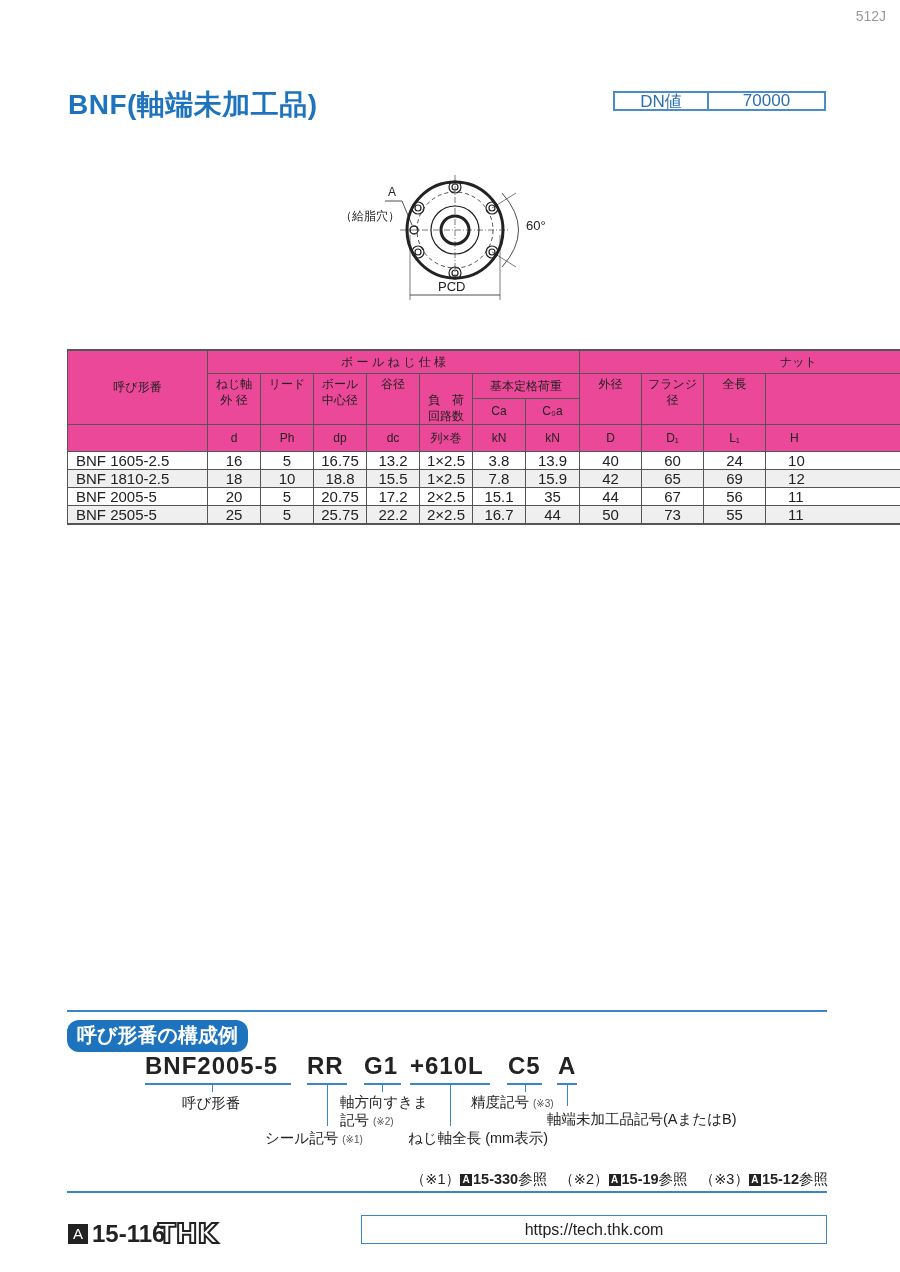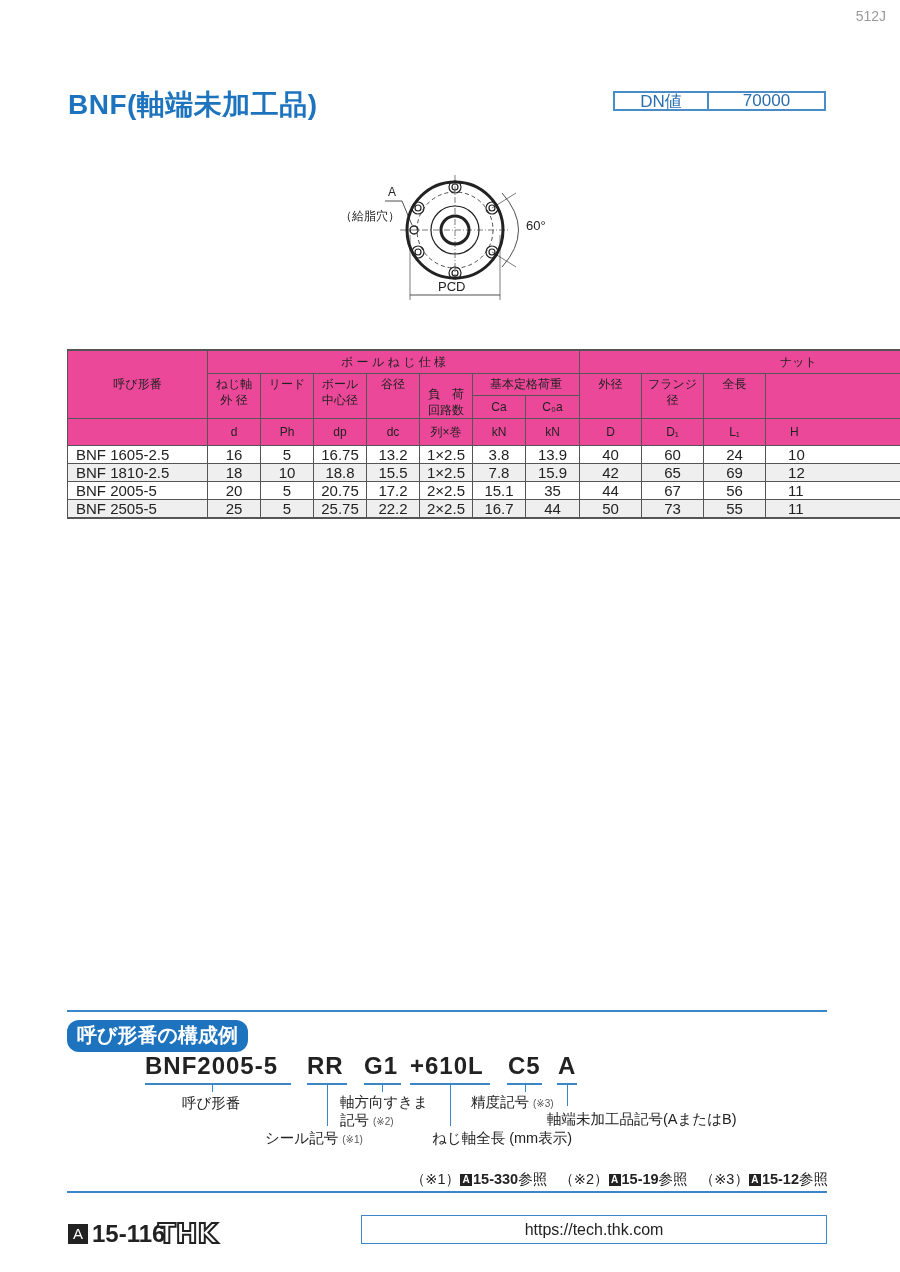--- a/index.html
+++ b/index.html
@@ -110,21 +110,21 @@
     <tr style="height:23px">
       <th rowspan="3">呼び形番</th>
       <th colspan="7">ボ ー ル ね じ 仕 様</th>
       <th colspan="4" style="text-align:left;padding-left:200px">ナット</th>
     </tr>
     <tr style="height:22px">
       <th rowspan="2" style="vertical-align:top;padding-top:2px"><span>ねじ軸</span><br><span>外 径</span></th>
       <th rowspan="2" style="vertical-align:top;padding-top:2px">リード</th>
       <th rowspan="2" style="vertical-align:top;padding-top:2px"><span>ボール</span><br><span>中心径</span></th>
       <th rowspan="2" style="vertical-align:top;padding-top:2px">谷径</th>
-      <th rowspan="2" style="vertical-align:top;padding-top:12px"><span>負　荷</span><br><span>回路数</span></th>
+      <th rowspan="2" style="vertical-align:top;padding-top:18px"><span>負　荷</span><br><span>回路数</span></th>
       <th colspan="2">基本定格荷重</th>
       <th rowspan="2" style="vertical-align:top;padding-top:2px">外径</th>
       <th rowspan="2" style="vertical-align:top;padding-top:2px"><span>フランジ</span><br><span>径</span></th>
       <th rowspan="2" style="vertical-align:top;padding-top:2px">全長</th>
       <th rowspan="2"></th>
     </tr>
     <tr style="height:22px">
       <th>Ca</th>
       <th>C₀a</th>
     </tr>
@@ -224,21 +224,21 @@
 <div class="abs vline" style="left:327px;top:1084px;height:42px"></div>
 <div class="abs vline" style="left:382px;top:1084px;height:8px"></div>
 <div class="abs vline" style="left:450px;top:1084px;height:42px"></div>
 <div class="abs vline" style="left:525px;top:1084px;height:8px"></div>
 <div class="abs vline" style="left:567px;top:1084px;height:22px"></div>
 
 <div class="abs lbl" style="left:182px;top:1094px">呼び形番</div>
 <div class="abs lbl" style="left:340px;top:1093px">軸方向すきま</div>
 <div class="abs lbl" style="left:340px;top:1111px"><span>記号</span> <small>(※2)</small></div>
 <div class="abs lbl" style="left:265px;top:1129px"><span>シール記号</span> <small>(※1)</small></div>
-<div class="abs lbl" style="left:432px;top:1129px">ねじ軸全長 (mm表示)</div>
+<div class="abs lbl" style="left:408px;top:1129px">ねじ軸全長 (mm表示)</div>
 <div class="abs lbl" style="left:471px;top:1093px"><span>精度記号</span> <small>(※3)</small></div>
 <div class="abs lbl" style="left:547px;top:1110px">軸端未加工品記号(AまたはB)</div>
 
 <div class="abs refs">
   <span>（※1）</span><span class="abadge">A</span><b>15-330</b><span>参照</span>&nbsp;&nbsp;
   <span>（※2）</span><span class="abadge">A</span><b>15-19</b><span>参照</span>&nbsp;&nbsp;
   <span>（※3）</span><span class="abadge">A</span><b>15-12</b><span>参照</span>
 </div>
 <div class="abs blue-rule" style="left:67px;top:1191px;width:760px"></div>
 

